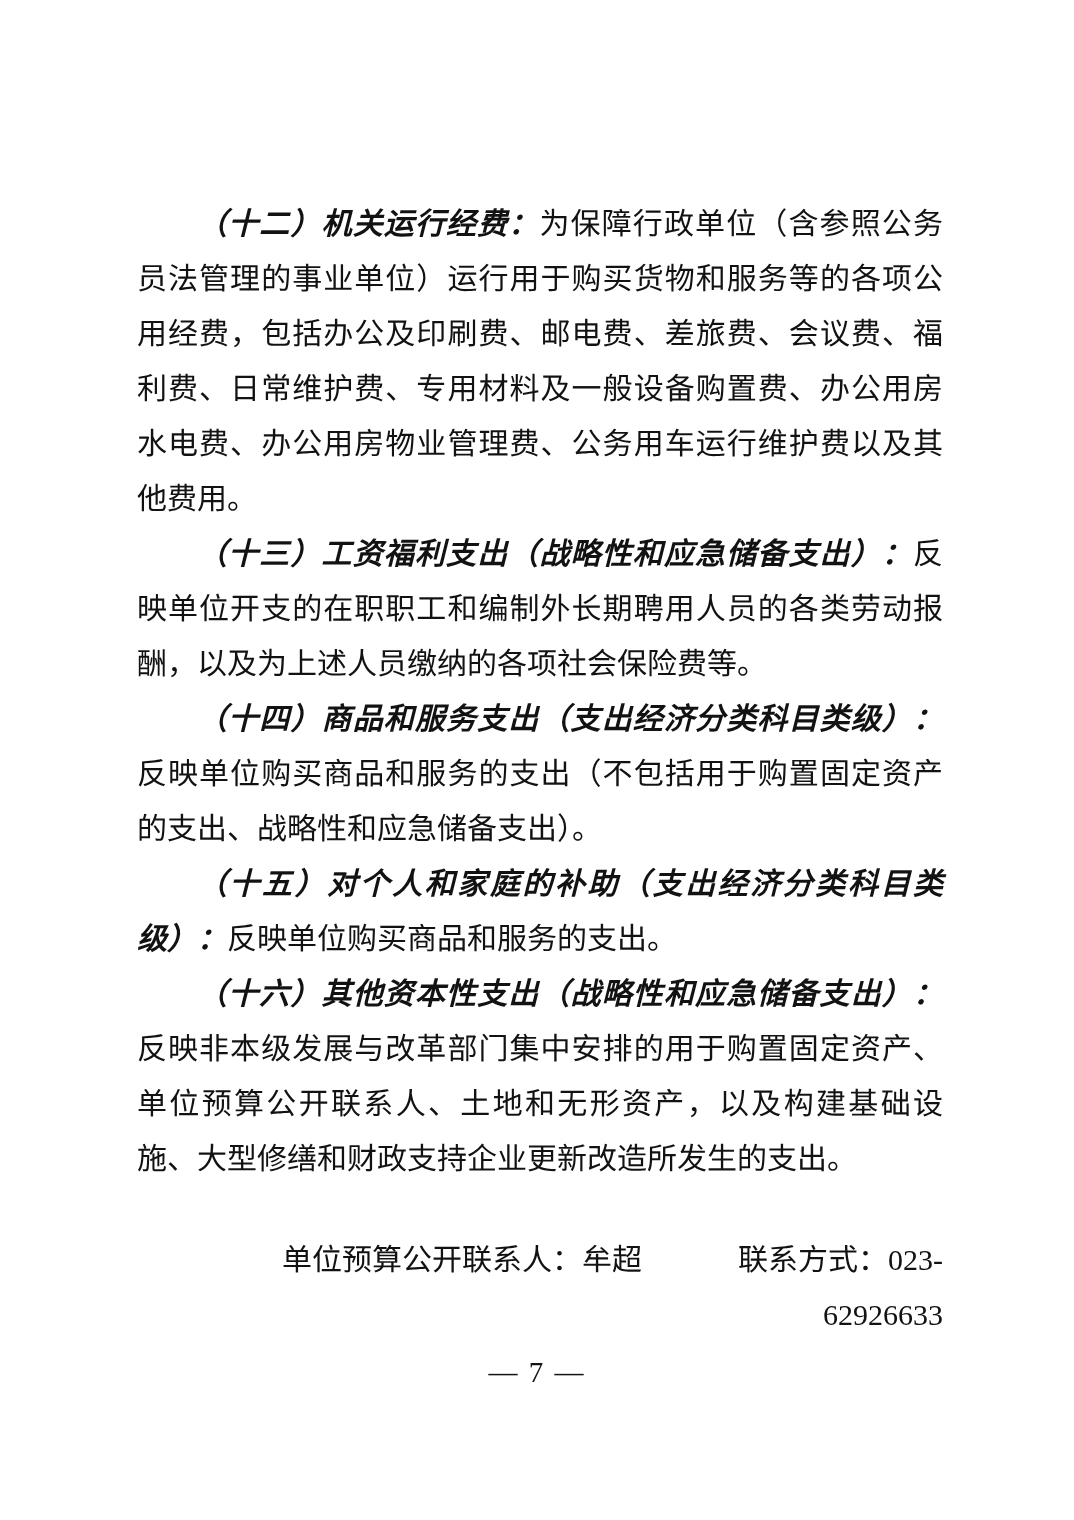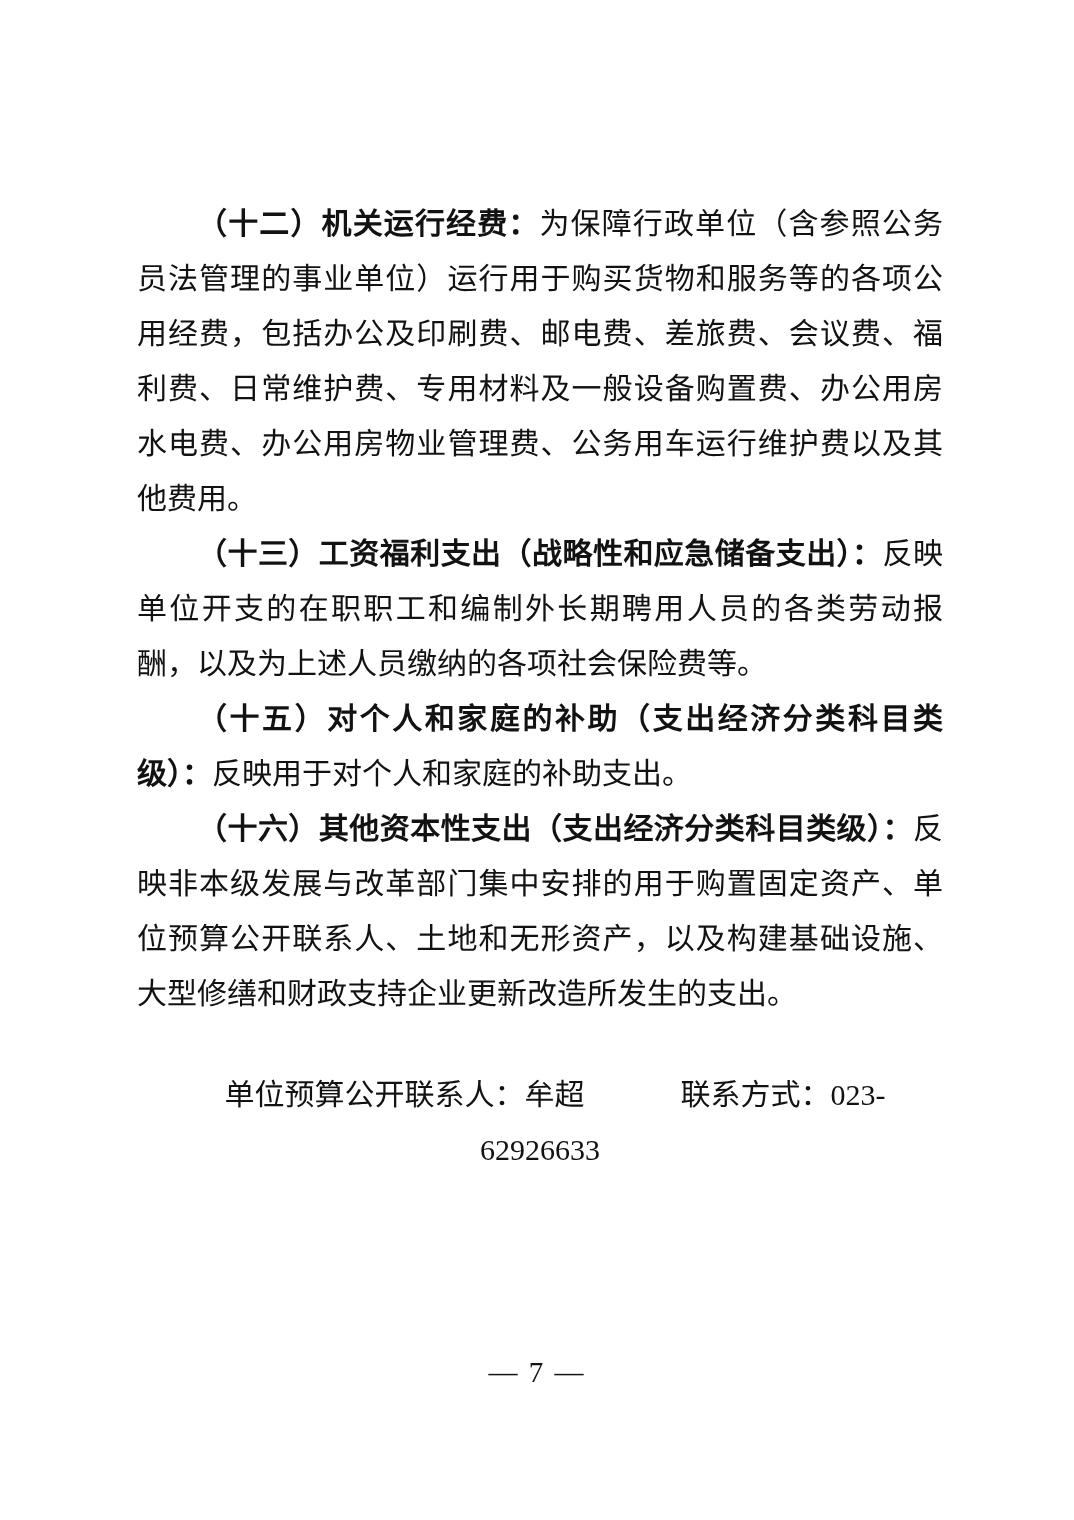--- a/index.html
+++ b/index.html
@@ -25,25 +25,26 @@
     line-height: 55px;
     text-align: justify;
   }
   .content p {
     margin: 0;
     padding: 0;
     text-indent: 2em;
   }
   .para-heading {
     font-weight: bold;
+    font-style: italic;
   }
   .contact-line {
     margin-top: 46px !important;
     text-indent: 1em !important;
-    text-align: center;
+    text-align: right;
   }
   .contact-gap {
     display: inline-block;
     width: 96px;
   }
   .page-number {
     position: absolute;
     left: 0;
     top: 1352px;
     width: 100%;
@@ -57,24 +58,25 @@
 <body>
 
 <div class="page">
 
   <div class="content">
 
     <p><span class="para-heading">（十二）机关运行经费：</span><span>为保障行政单位（含参照公务员法管理的事业单位）运行用于购买货物和服务等的各项公用经费，包括办公及印刷费、邮电费、差旅费、会议费、福利费、日常维护费、专用材料及一般设备购置费、办公用房水电费、办公用房物业管理费、公务用车运行维护费以及其他费用。</span></p>
 
     <p><span class="para-heading">（十三）工资福利支出（战略性和应急储备支出）：</span><span>反映单位开支的在职职工和编制外长期聘用人员的各类劳动报酬，以及为上述人员缴纳的各项社会保险费等。</span></p>
 
+    <p><span class="para-heading">（十四）商品和服务支出（支出经济分类科目类级）：</span><span>反映单位购买商品和服务的支出（不包括用于购置固定资产的支出、战略性和应急储备支出）。</span></p>
 
-    <p><span class="para-heading">（十五）对个人和家庭的补助（支出经济分类科目类级）：</span><span>反映用于对个人和家庭的补助支出。</span></p>
+    <p><span class="para-heading">（十五）对个人和家庭的补助（支出经济分类科目类级）：</span><span>反映单位购买商品和服务的支出。</span></p>
 
-    <p><span class="para-heading">（十六）其他资本性支出（支出经济分类科目类级）：</span><span>反映非本级发展与改革部门集中安排的用于购置固定资产、单位预算公开联系人、土地和无形资产，以及构建基础设施、大型修缮和财政支持企业更新改造所发生的支出。</span></p>
+    <p><span class="para-heading">（十六）其他资本性支出（战略性和应急储备支出）：</span><span>反映非本级发展与改革部门集中安排的用于购置固定资产、单位预算公开联系人、土地和无形资产，以及构建基础设施、大型修缮和财政支持企业更新改造所发生的支出。</span></p>
 
     <p class="contact-line"><span>单位预算公开联系人：</span><span>牟超</span><span class="contact-gap"></span><span>联系方式：</span><span>023-62926633</span></p>
 
   </div>
 
   <div class="page-number">— 7 —</div>
 
 </div>
 
 </body></html>

